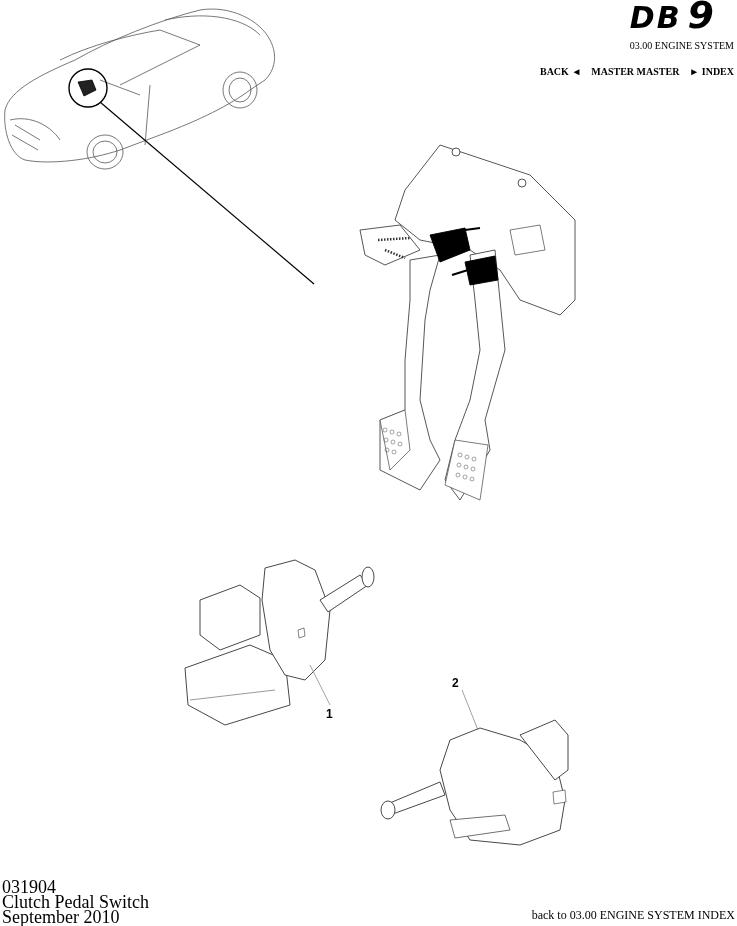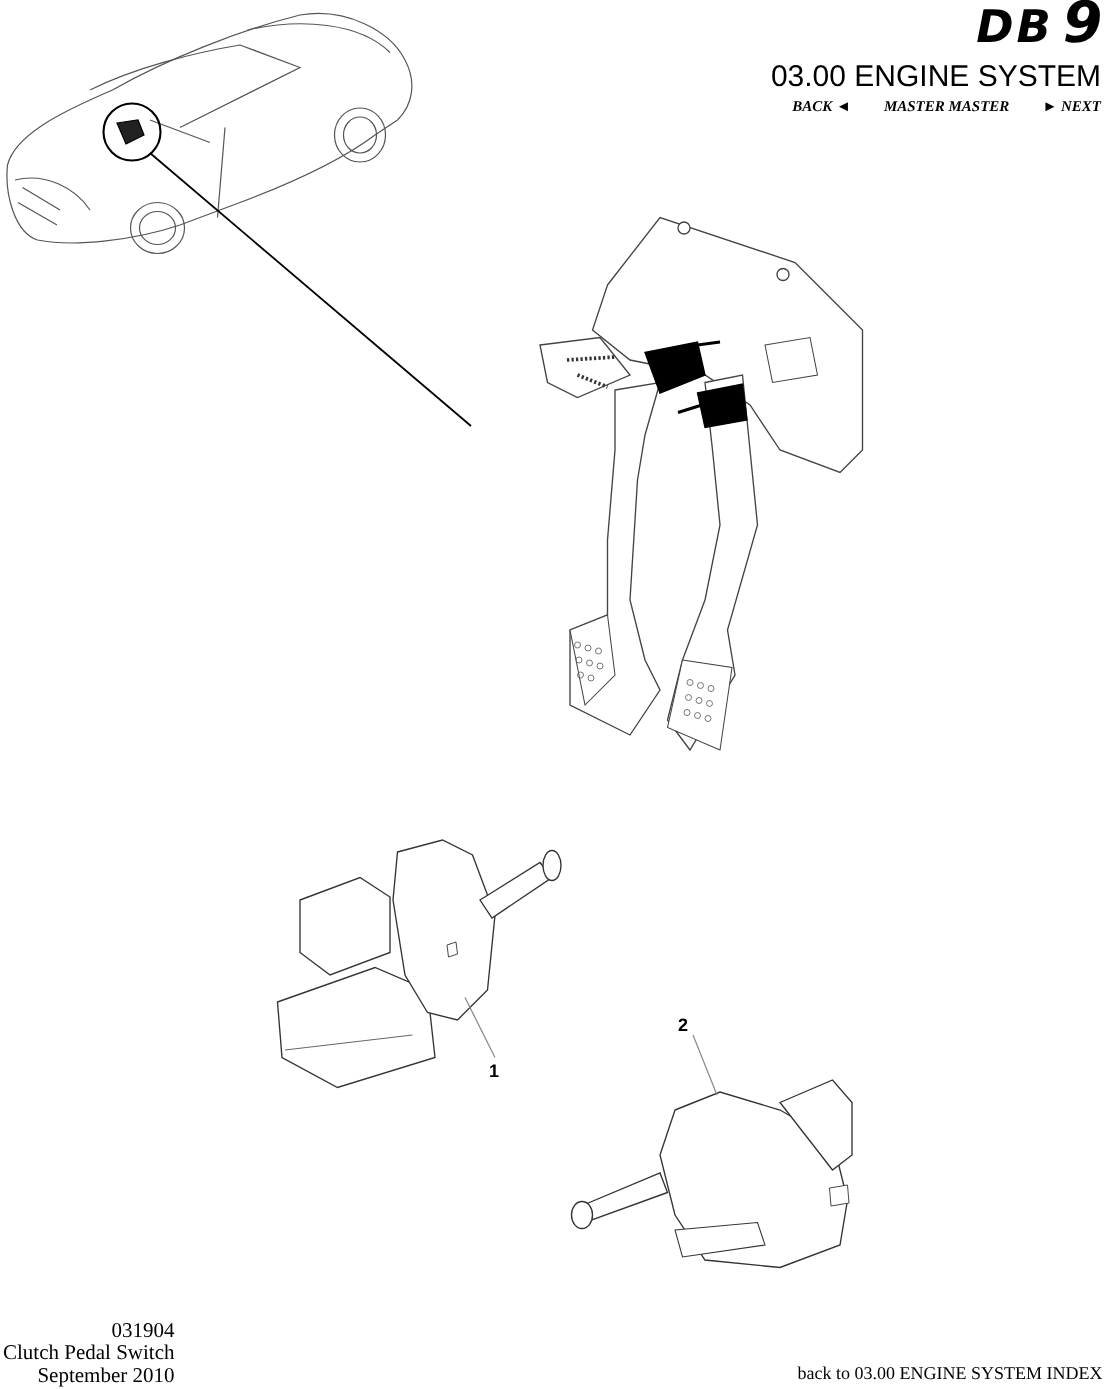--- a/index.html
+++ b/index.html
@@ -1,40 +1,40 @@
 <!DOCTYPE html>
 <html><head>
 <meta charset="utf-8">
 <style>
   html, body { margin:0; padding:0; background:#ffffff; }
   body { width:737px; height:926px; position:relative; overflow:hidden;
          font-family:"DejaVu Serif","Liberation Serif",serif; color:#000; }
   .abs { position:absolute; }
-  .logo { right:0; top:0px; font-family:"DejaVu Sans","Liberation Sans",sans-serif;
+  .logo { right:21px; top:0px; font-family:"DejaVu Sans","Liberation Sans",sans-serif;
           font-weight:bold; font-style:italic; font-size:30px; letter-spacing:2px; line-height:30px;text-align:center; }
   .logo .nine { font-size:38px; margin-left:6px; }
-  .section-title { right:3px; top:40px; font-size:20px; font-family:Liberation Sans, sans-serif; }
-  .nav { right:3px; top:66px; font-size:10px; font-weight:bold; font-family:"Liberation Serif","DejaVu Serif",serif; display:flex; gap:14px; align-items:center;font-style:italic; }
+  .section-title { right:3px; top:40px; font-size:10px; font-family:Liberation Serif, serif; }
+  .nav { right:3px; top:66px; font-size:10px; font-weight:bold; font-family:"Liberation Serif","DejaVu Serif",serif; display:flex; gap:2px; align-items:center; }
   .nav span { cursor:pointer; }
-  .footer-left { left:2px; top:880px; font-size:14px; line-height:15px; font-family:"Liberation Serif","DejaVu Serif",serif;text-align:right; }
+  .footer-left { left:2px; top:880px; font-size:18px; line-height:15px; font-family:"Liberation Serif","DejaVu Serif",serif; }
   .footer-right { right:2px; top:908px; font-size:12px; font-family:"Liberation Serif","DejaVu Serif",serif; cursor:pointer; }
   .callout { font-family:"Liberation Sans","DejaVu Sans",sans-serif; font-weight:bold; font-size:12px; }
   svg { position:absolute; left:0; top:0; }
 </style>
 </head>
 <body>
 
 <div class="abs logo">
   <span>DB</span><span class="nine">9</span>
 </div>
 <div class="abs section-title">03.00 ENGINE SYSTEM</div>
 <div class="abs nav">
   <span><span>BACK</span> <span>◄</span></span>
   <span style="margin-left:8px;">MASTER MASTER</span>
-  <span style="margin-left:8px;"><span>►</span> <span>NEXT</span></span>
+  <span style="margin-left:8px;"><span>►</span> <span>INDEX</span></span>
 </div>
 
 <svg width="737" height="926" viewBox="0 0 737 926">
 
   <g fill="none" stroke="#555" stroke-width="0.8">
     <path d="M5,110 C10,90 40,75 75,60 C110,40 160,20 200,10 C230,5 260,20 270,40 C278,55 275,70 265,80 L250,90 C230,105 200,120 160,135 L120,150 C90,160 50,165 25,160 C10,155 3,130 5,110 Z"></path>
     <path d="M60,60 C90,45 130,35 160,30 L200,45 C180,55 150,70 120,85"></path>
     <path d="M165,20 C200,12 240,15 260,35"></path>
     <path d="M10,120 C30,115 50,125 60,140"></path>
     <ellipse cx="105" cy="152" rx="18" ry="17"></ellipse>

